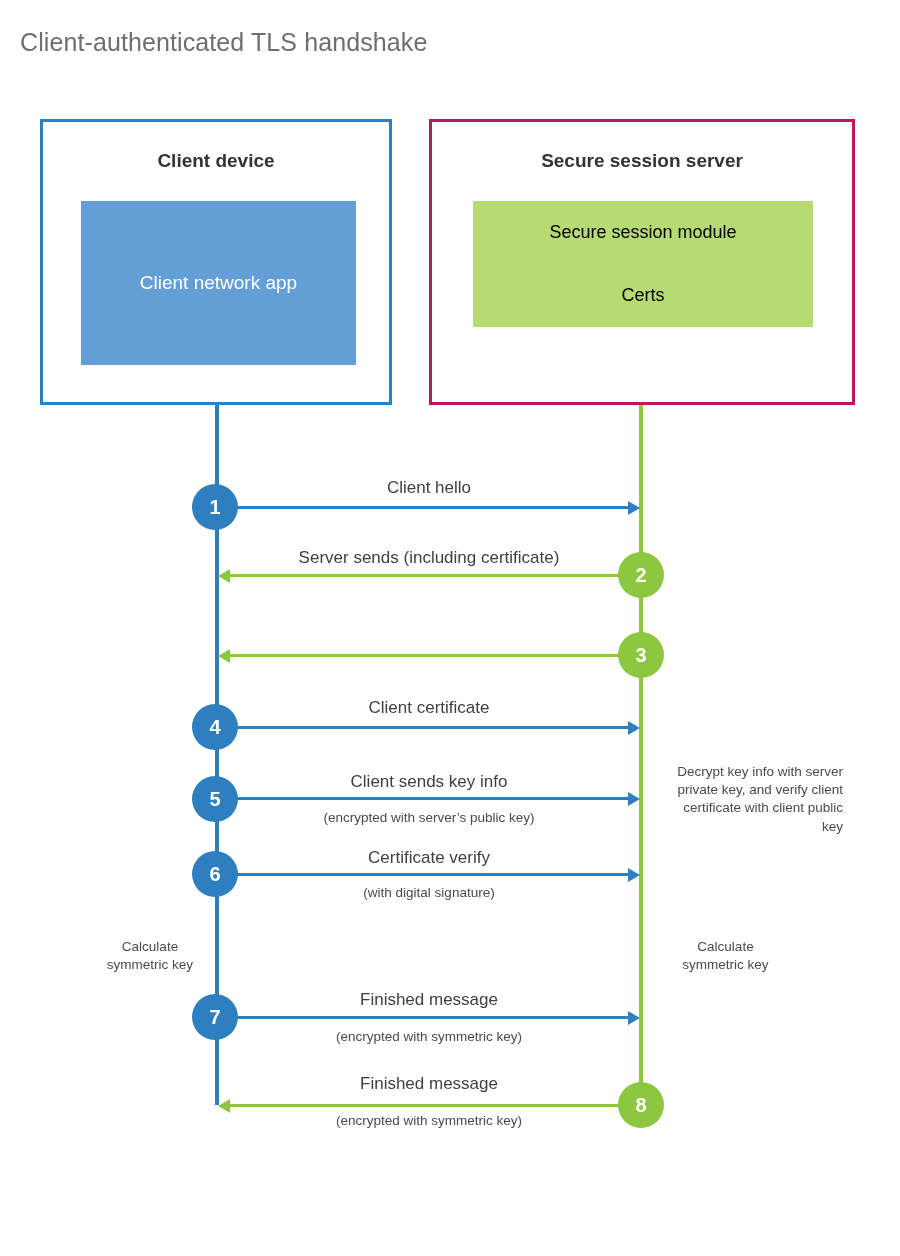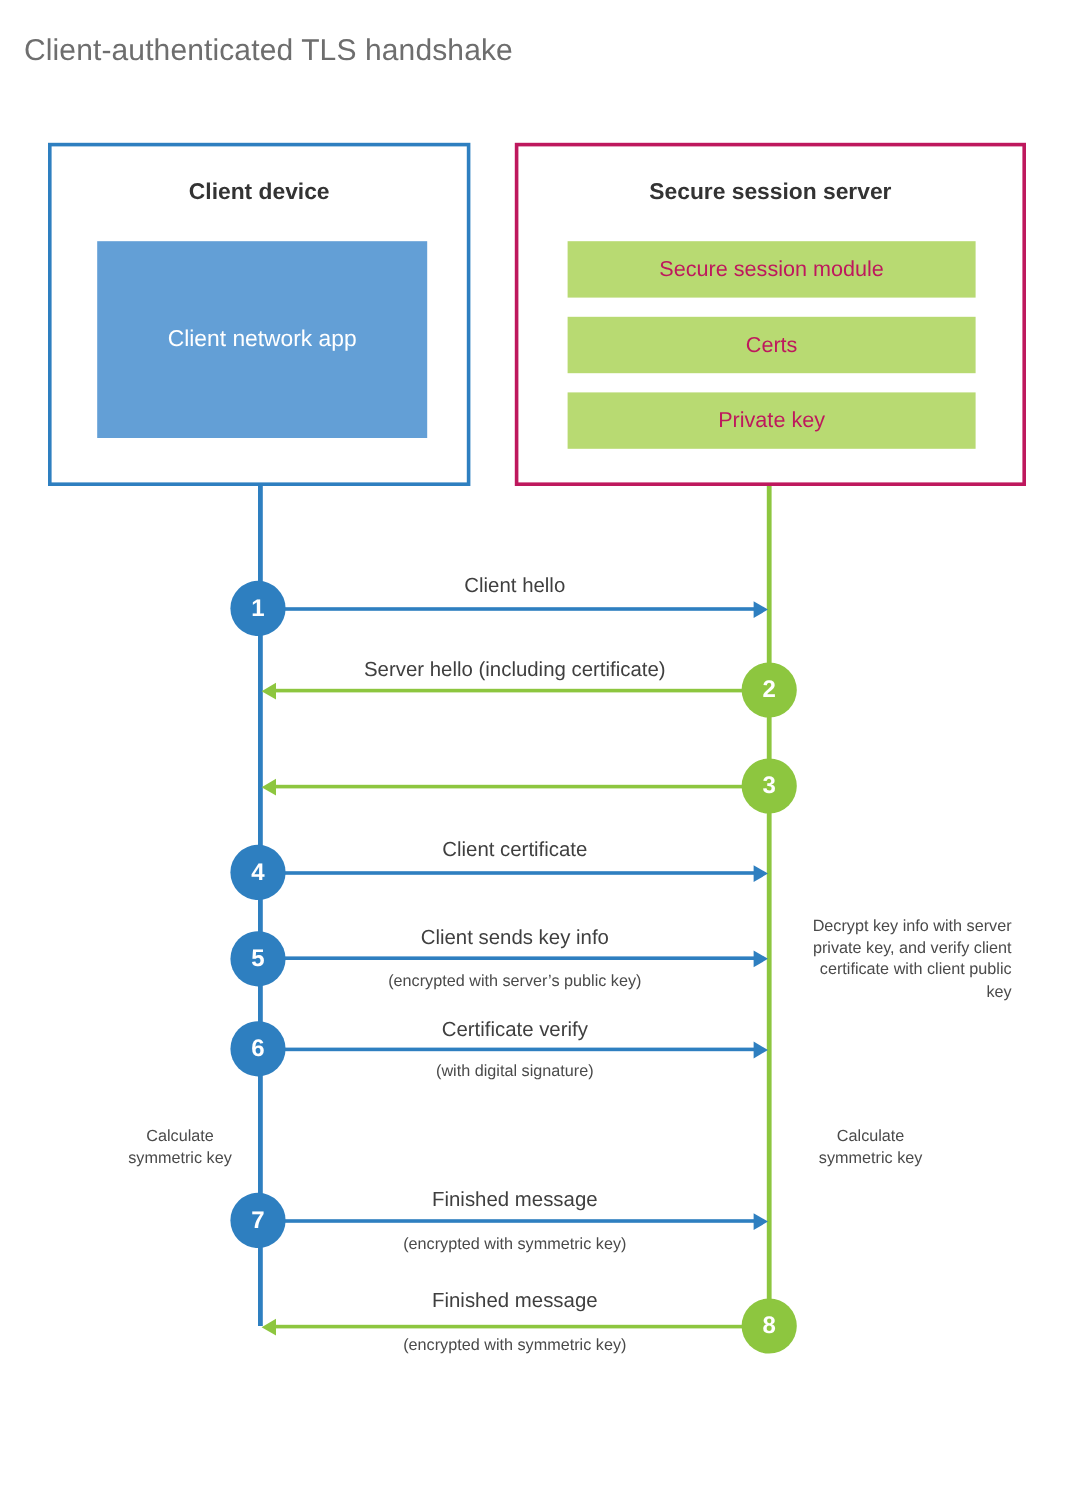--- a/index.html
+++ b/index.html
@@ -27,22 +27,22 @@
   }
 
   .client-app{
     position:absolute;left:38px;top:79px;width:275px;height:164px;
     background:#639fd6;color:#ffffff;font-size:19px;font-weight:400;
     display:flex;align-items:center;justify-content:center;text-align:center;
     line-height:1.35;
   }
 
   .svc{
-    position:absolute;left:41px;width:340px;height:47px;
-    background:#b8da72;color:#be185d;font-size:18px;font-weight:400;
+    position:absolute;left:41px;width:340px;height:63px;
+    background:#b8da72;color:#000000;font-size:18px;font-weight:400;
     display:flex;align-items:center;justify-content:center;text-align:right;
   }
   .svc.s0{top:79px;}
   .svc.s1{top:142px;}
   .svc.s2{top:205px;}
 
   
   .lifeline{position:absolute;width:4px;}
   .lifeline.blue{left:215px;background:#2e7fc0;}
   .lifeline.green{left:639px;background:#8dc63f;}
@@ -90,33 +90,32 @@
 
   <div class="pbox client">
     <div class="ptitle">Client device</div>
     <div class="client-app">Client network app</div>
   </div>
 
   <div class="pbox server">
     <div class="ptitle">Secure session server</div>
     <div class="svc s0">Secure session module</div>
     <div class="svc s1">Certs</div>
-    <div class="svc s2">Private key</div>
   </div>
 
   <div class="lifeline blue" style="top:405px;height:700px;"></div>
   <div class="lifeline green" style="top:405px;height:700px;"></div>
 
   <div class="msg" style="left:217px;top:478px;width:424px;">Client hello</div>
   <div class="arrow blue right" style="left:217px;top:506px;width:412px;">
       <span class="head"></span>
     </div>
   <div class="circle blue" style="top:484px;">1</div>
 
-  <div class="msg" style="left:217px;top:548px;width:424px;">Server hello (including certificate)</div>
+  <div class="msg" style="left:217px;top:548px;width:424px;">Server sends (including certificate)</div>
   <div class="arrow green left" style="left:229px;top:574px;width:412px;">
       <span class="head"></span>
     </div>
   <div class="circle green" style="top:552px;">2</div>
 
   <div class="arrow green left" style="left:229px;top:654px;width:412px;">
       <span class="head"></span>
     </div>
   <div class="circle green" style="top:632px;">3</div>
 

